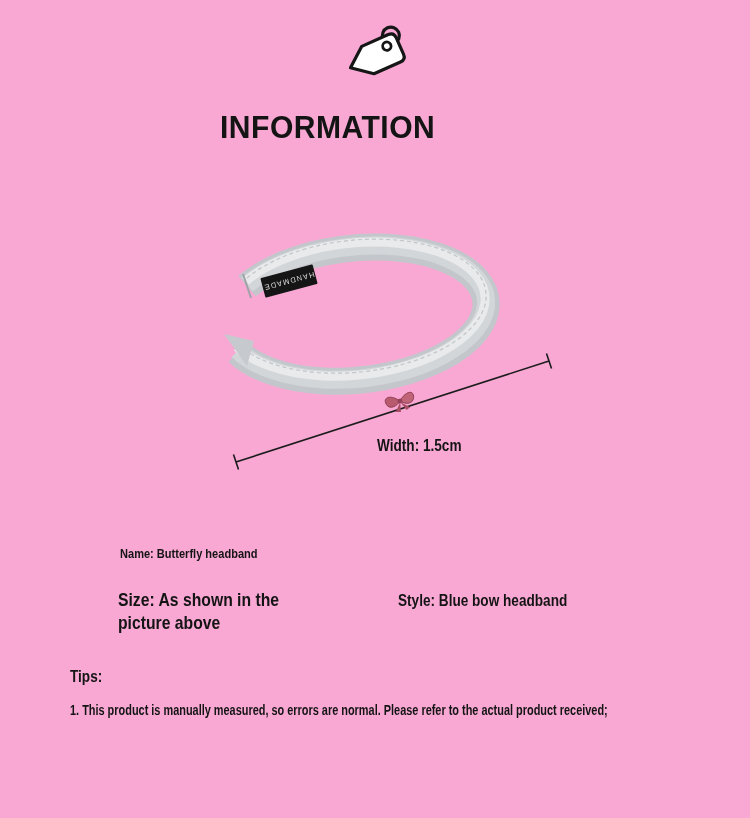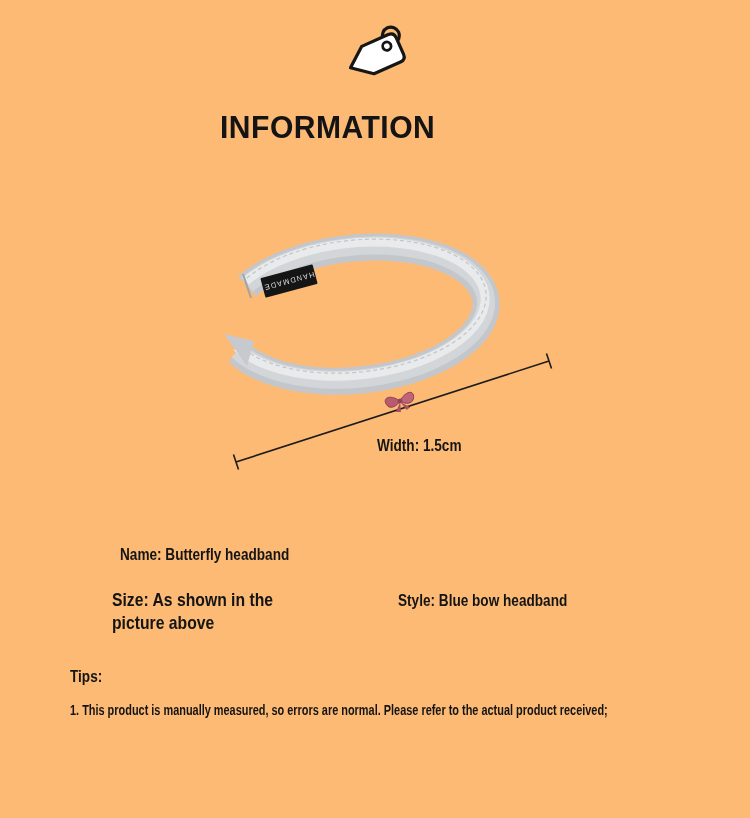--- a/index.html
+++ b/index.html
@@ -1,31 +1,31 @@
 <!DOCTYPE html>
 <html><head>
 <meta charset="utf-8">
 <style>
   html,body{margin:0;padding:0;background:#ffffff;}
   .page{
-    position:relative;width:750px;height:818px;background:#fdba74;overflow:hidden;
+    position:relative;width:750px;height:818px;background:#f9a8d4;overflow:hidden;
     font-family:"Liberation Sans", sans-serif;color:#141414;
   }
   .abs{position:absolute;}
   .b{font-weight:700;}
   .cond{display:inline-block;transform:scaleX(0.85);transform-origin:0 0;white-space:pre;}
   .cond97{display:inline-block;transform:scaleX(0.97);transform-origin:0 0;white-space:pre;}
   .cond78{display:inline-block;transform:scaleX(0.78);transform-origin:0 0;white-space:pre;}
   .title{left:220px;top:110px;font-size:31px;letter-spacing:0.5px;}
   .tagicon{left:339px;top:22px;}
   .photo{left:0;top:0;}
   .widthlabel{left:377px;top:437px;font-size:16px;}
-  .d-name{left:120px;top:546px;font-size:16px;}
+  .d-name{left:120px;top:546px;font-size:13px;}
   .d-material{left:398px;top:543px;font-size:18px;}
-  .d-size{left:112px;top:589px;font-size:18.5px;line-height:1.24;}
+  .d-size{left:118px;top:589px;font-size:18.5px;line-height:1.24;}
   .d-style{left:398px;top:592px;font-size:16px;}
   .tipshead{left:70px;top:668px;font-size:16px;}
   .tip1{left:70px;top:702px;font-size:14px;}
   .tip2{left:68px;top:729px;font-size:14px;line-height:1.66;}
 </style>
 </head>
 <body>
 
 <div class="page">
 

